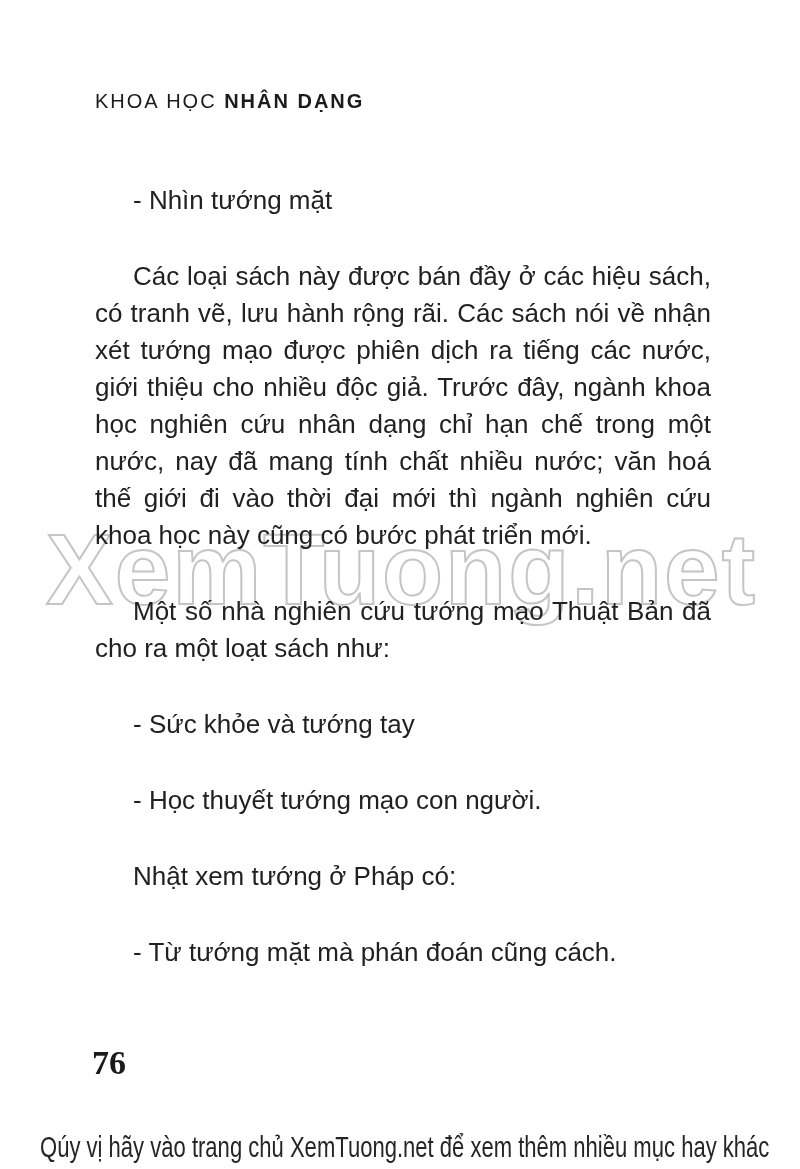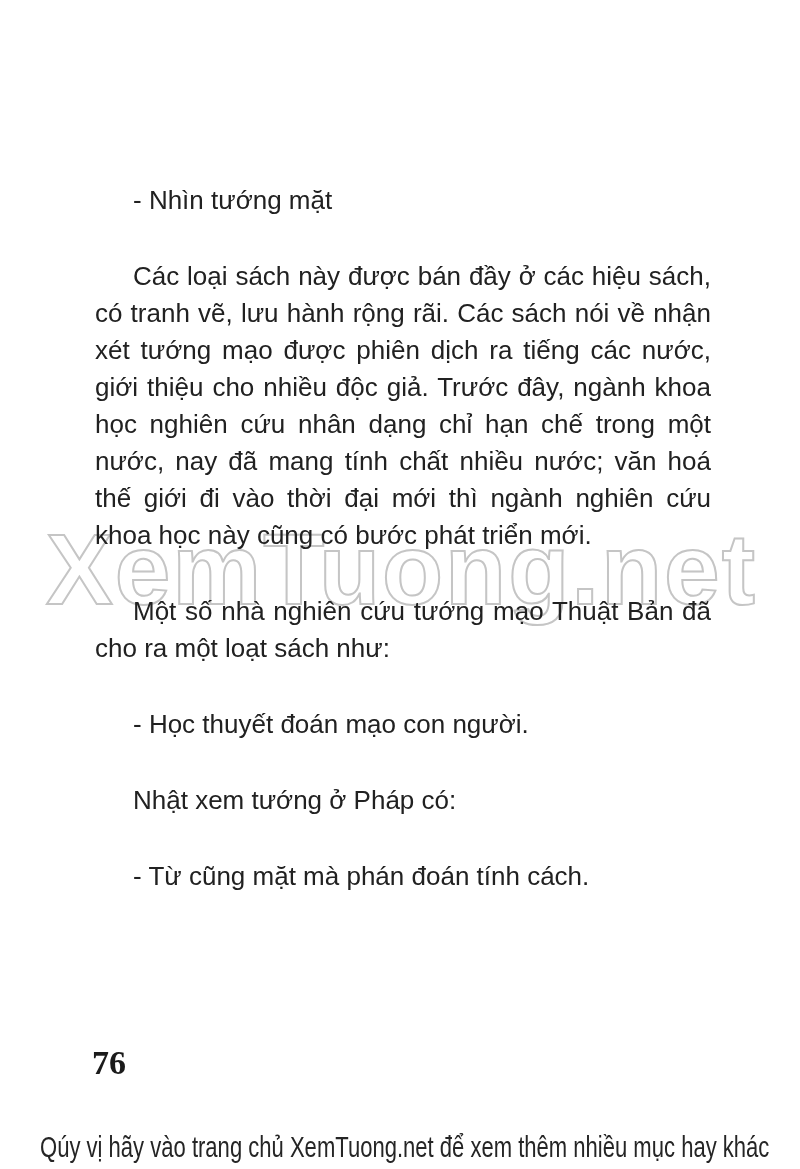--- a/index.html
+++ b/index.html
@@ -73,30 +73,36 @@
     letter-spacing: 0px;
     z-index: 2;
   }
   .footer .site-link { color: #252525; text-decoration: none; cursor: pointer; }
 </style>
 </head>
 <body>
 
 <div class="page">
 
+  <div class="running-header">
+    <span>KHOA HỌC</span>
+    <span> </span>
+    <span class="bold">NHÂN DẠNG</span>
+  </div>
 
   <div class="watermark">XemTuong.net</div>
 
   <div class="body-text">
     <p>- Nhìn tướng mặt</p>
     <p>Các loại sách này được bán đầy ở các hiệu sách, có tranh vẽ, lưu hành rộng rãi. Các sách nói về nhận xét tướng mạo được phiên dịch ra tiếng các nước, giới thiệu cho nhiều độc giả. Trước đây, ngành khoa học nghiên cứu nhân dạng chỉ hạn chế trong một nước, nay đã mang tính chất nhiều nước; văn hoá thế giới đi vào thời đại mới thì ngành nghiên cứu khoa học này cũng có bước phát triển mới.</p>
     <p>Một số nhà nghiên cứu tướng mạo Thuật Bản đã cho ra một loạt sách như:</p>
-    <p>- Học thuyết đoán mạo con người.</p>
+    <p>- Sức khỏe và tướng tay</p>
+    <p>- Học thuyết tướng mạo con người.</p>
     <p>Nhật xem tướng ở Pháp có:</p>
-    <p>- Từ cũng mặt mà phán đoán tính cách.</p>
+    <p>- Từ tướng mặt mà phán đoán cũng cách.</p>
   </div>
 
   <div class="page-number">76</div>
 
   <div class="footer">
     <span>Qúy vị hãy vào trang chủ </span><span class="site-link">XemTuong.net</span><span> để xem thêm nhiều mục hay khác</span>
   </div>
 
 </div>
 

